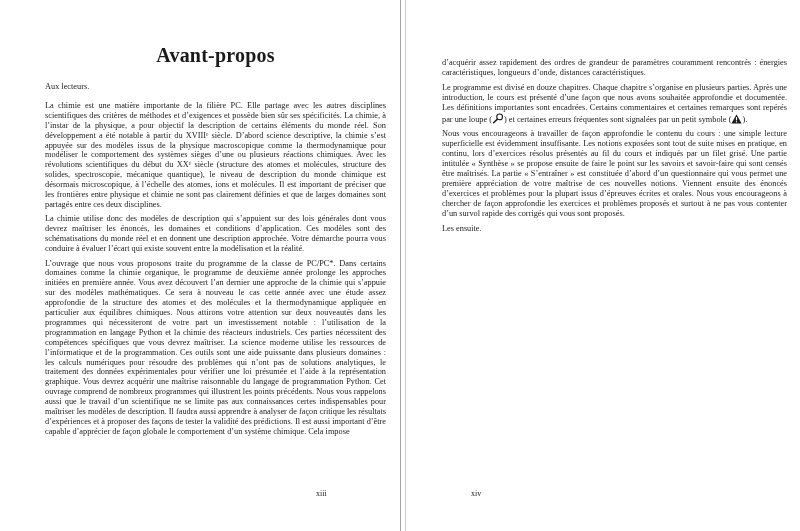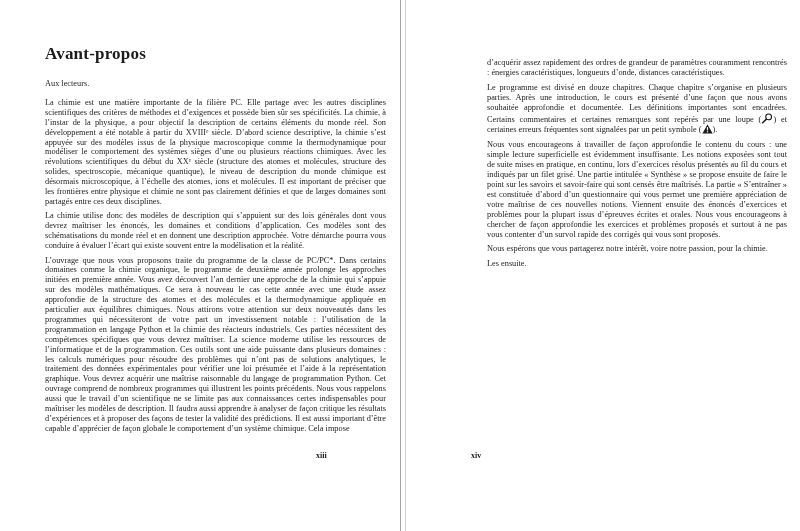--- a/index.html
+++ b/index.html
@@ -24,47 +24,47 @@
   }
   .page-left {
     width: 401px;
     border-right: 1px solid #a5a5a5;
     padding: 0 14px 0 45px;
   }
   .page-right {
     width: 394px;
     margin-left: 4px;
     border-left: 1px solid #cfcfcf;
-    padding: 58px 12px 0 81px;
+    padding: 58px 12px 0 36px;
   }
   .doc-title {
-    font-size: 17px;
+    font-size: 20px;
     font-weight: bold;
+    text-align: center;
     margin: 44px 0 15px 0;
     letter-spacing: 0.2px;
   }
   .salutation {
     font-size: 8.3px;
     line-height: 9.9px;
     margin: 0 0 9px 0;
   }
   .para {
     font-size: 8.3px;
     line-height: 9.9px;
     text-align: justify;
     margin: 0 0 4.5px 0;
   }
   .page-right .para { margin-bottom: 5px; }
   .closing { text-align: left; }
   .page-number {
     position: absolute;
-    top: 451px;
+    top: 489px;
     font-size: 8px;
     color: #1b1b1b;
-    font-weight: bold;
   }
   .page-number-left  { left: 316px; }
   .page-number-right { left: 65px; }
   .inline-icon {
     display: inline-block;
     vertical-align: -2px;
     line-height: 0;
   }
   .inline-icon svg { display: inline-block; }
 </style>
@@ -88,18 +88,17 @@
     <p class="para"><span>Le programme est divisé en douze chapitres. Chaque chapitre s’organise en plusieurs parties. Après une introduction, le cours est présenté d’une façon que nous avons souhaitée approfondie et documentée. Les définitions importantes sont encadrées. Certains commentaires et certaines remarques sont repérés par une loupe (</span><span class="inline-icon"><svg width="12" height="11" viewBox="0 0 12 11" xmlns="http://www.w3.org/2000/svg">
             <circle cx="7.6" cy="3.9" r="2.9" fill="none" stroke="#1b1b1b" stroke-width="1.1"></circle>
             <line x1="5.4" y1="6.1" x2="1.6" y2="9.8" stroke="#1b1b1b" stroke-width="1.5" stroke-linecap="round"></line>
           </svg></span><span>) et certaines erreurs fréquentes sont signalées par un petit symbole (</span><span class="inline-icon"><svg width="11" height="10" viewBox="0 0 11 10" xmlns="http://www.w3.org/2000/svg">
             <path d="M5.5 0.4 L10.6 9.4 L0.4 9.4 Z" fill="#1b1b1b"></path>
             <rect x="4.9" y="3.1" width="1.2" height="3.3" fill="#ffffff"></rect>
             <rect x="4.9" y="7.2" width="1.2" height="1.2" fill="#ffffff"></rect>
           </svg></span><span>).</span></p>
 
     <p class="para">Nous vous encourageons à travailler de façon approfondie le contenu du cours : une simple lecture superficielle est évidemment insuffisante. Les notions exposées sont tout de suite mises en pratique, en continu, lors d’exercices résolus présentés au fil du cours et indiqués par un filet grisé. Une partie intitulée « Synthèse » se propose ensuite de faire le point sur les savoirs et savoir-faire qui sont censés être maîtrisés. La partie « S’entraîner » est constituée d’abord d’un questionnaire qui vous permet une première appréciation de votre maîtrise de ces nouvelles notions. Viennent ensuite des énoncés d’exercices et problèmes pour la plupart issus d’épreuves écrites et orales. Nous vous encourageons à chercher de façon approfondie les exercices et problèmes proposés et surtout à ne pas vous contenter d’un survol rapide des corrigés qui vous sont proposés.</p>
-    <p class="para closing">Nous espérons que vous partagerez notre intérêt, voire notre passion, pour la chimie.</p>
     <p class="para closing">Les ensuite.</p>
     <div class="page-number page-number-right">xiv</div>
   </div>
 
 </div>
 
 </body></html>

